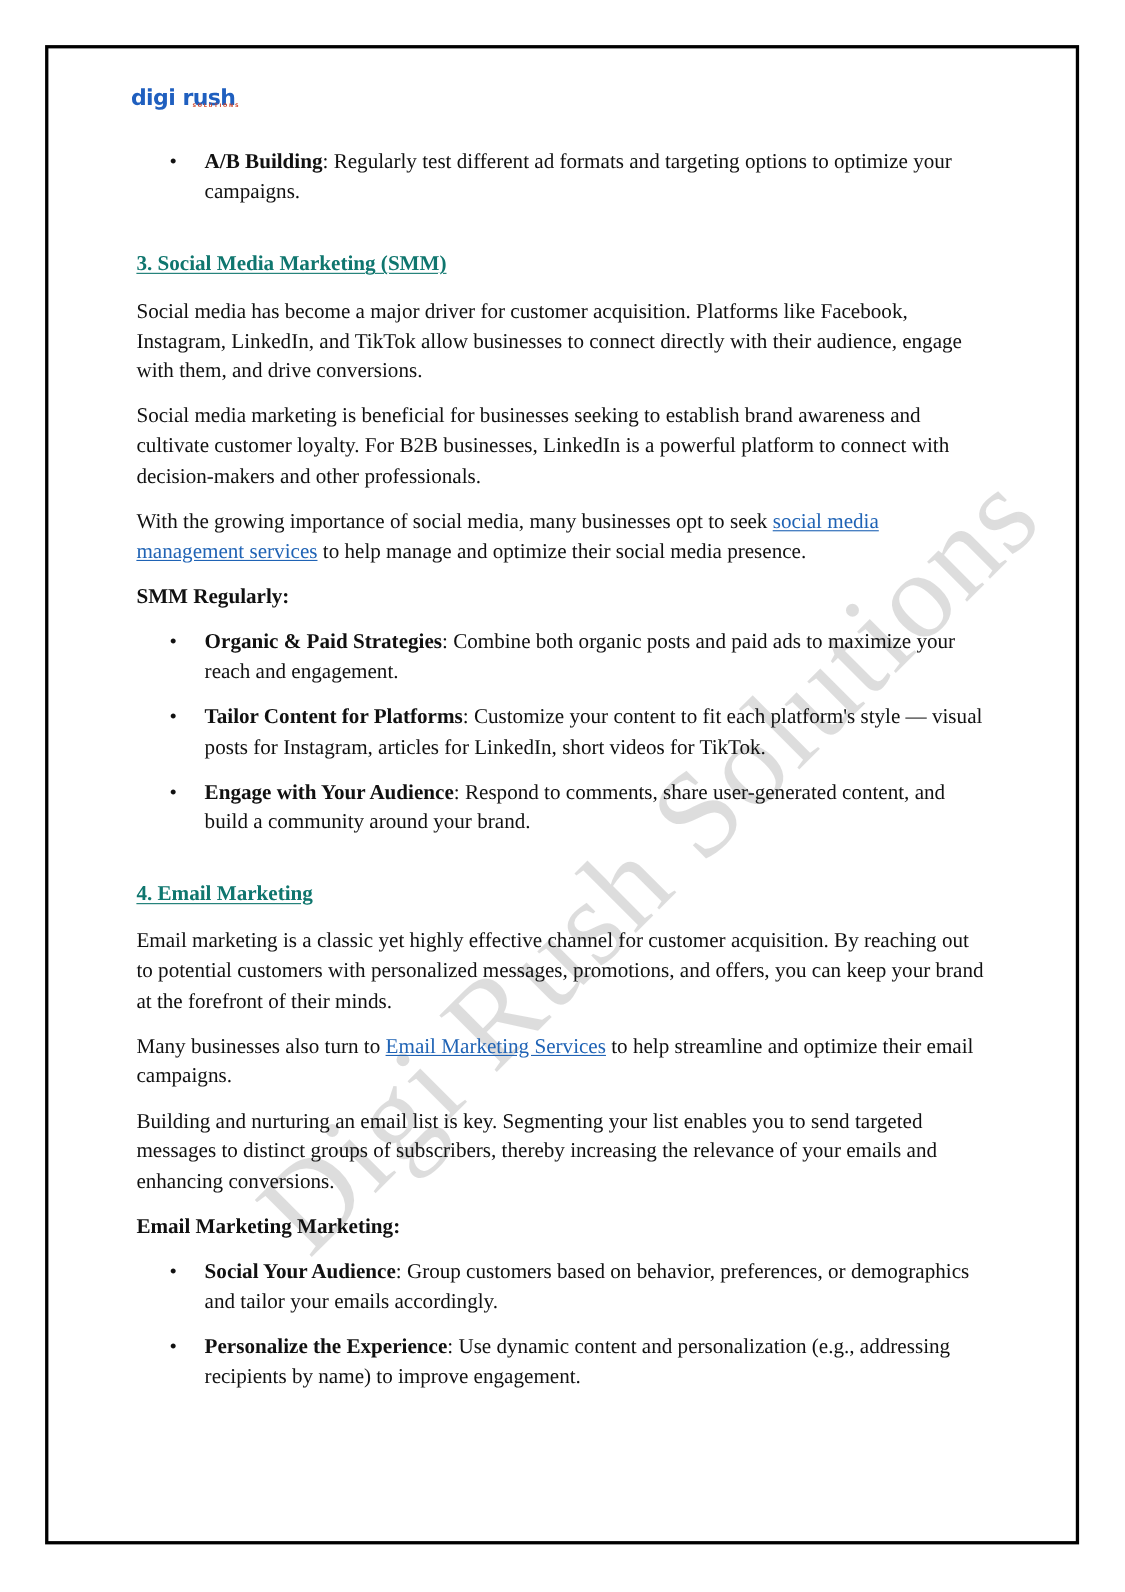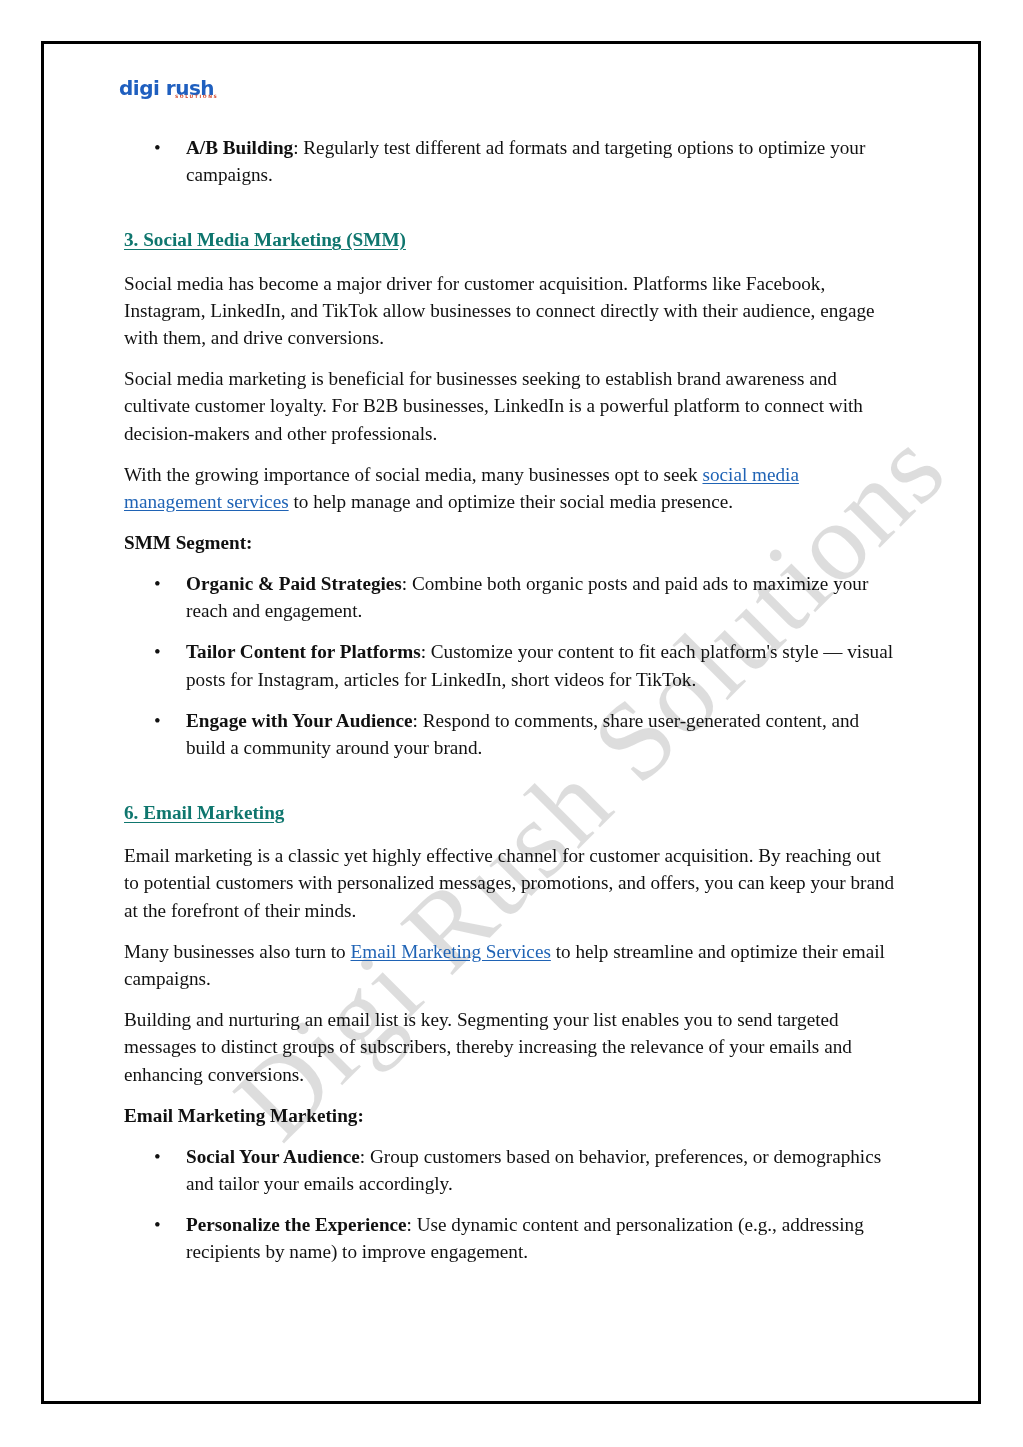--- a/index.html
+++ b/index.html
@@ -47,39 +47,39 @@
       <span class="dot">•</span>
       <b class="term">A/B Building</b><span>: Regularly test different ad formats and targeting options to optimize your campaigns.</span>
     </li>
   </ul>
 
   <div>
     <div class="heading">3. Social Media Marketing (SMM)</div>
     <p class="sec-body">Social media has become a major driver for customer acquisition. Platforms like Facebook, Instagram, LinkedIn, and TikTok allow businesses to connect directly with their audience, engage with them, and drive conversions.</p>
     <p>Social media marketing is beneficial for businesses seeking to establish brand awareness and cultivate customer loyalty. For B2B businesses, LinkedIn is a powerful platform to connect with decision-makers and other professionals.</p>
     <p><span>With the growing importance of social media, many businesses opt to seek </span><a class="link">social media management services</a><span> to help manage and optimize their social media presence.</span></p>
-    <p class="subhead">SMM Segment:</p>
+    <p class="subhead">SMM Regularly:</p>
     <ul class="bullets">
       <li>
         <span class="dot">•</span>
         <b class="term">Organic &amp; Paid Strategies</b><span>: Combine both organic posts and paid ads to maximize your reach and engagement.</span>
       </li>
       <li>
         <span class="dot">•</span>
         <b class="term">Tailor Content for Platforms</b><span>: Customize your content to fit each platform's style — visual posts for Instagram, articles for LinkedIn, short videos for TikTok.</span>
       </li>
       <li>
         <span class="dot">•</span>
         <b class="term">Engage with Your Audience</b><span>: Respond to comments, share user-generated content, and build a community around your brand.</span>
       </li>
     </ul>
   </div>
 
   <div>
-    <div class="heading">6. Email Marketing</div>
+    <div class="heading">4. Email Marketing</div>
     <p class="sec-body">Email marketing is a classic yet highly effective channel for customer acquisition. By reaching out to potential customers with personalized messages, promotions, and offers, you can keep your brand at the forefront of their minds.</p>
     <p><span>Many businesses also turn to </span><a class="link">Email Marketing Services</a><span> to help streamline and optimize their email campaigns.</span></p>
     <p>Building and nurturing an email list is key. Segmenting your list enables you to send targeted messages to distinct groups of subscribers, thereby increasing the relevance of your emails and enhancing conversions.</p>
     <p class="subhead">Email Marketing Marketing:</p>
     <ul class="bullets">
       <li>
         <span class="dot">•</span>
         <b class="term">Social Your Audience</b><span>: Group customers based on behavior, preferences, or demographics and tailor your emails accordingly.</span>
       </li>
       <li>

